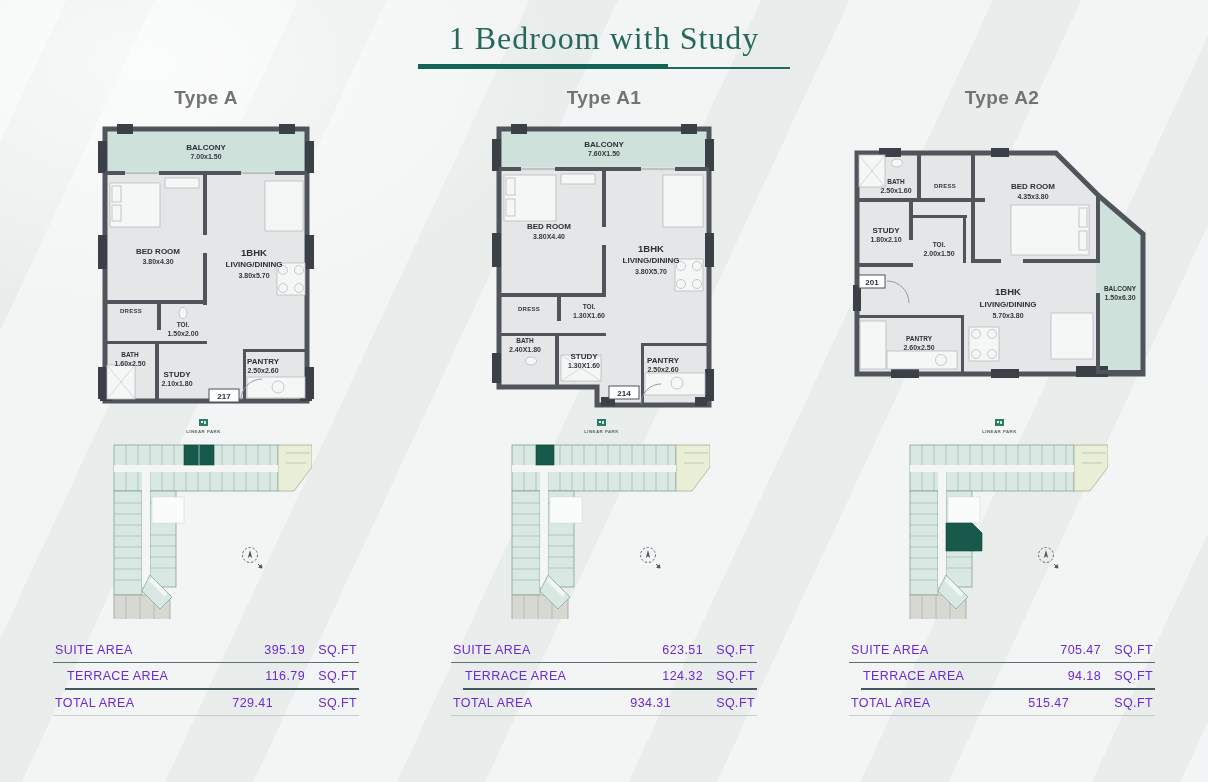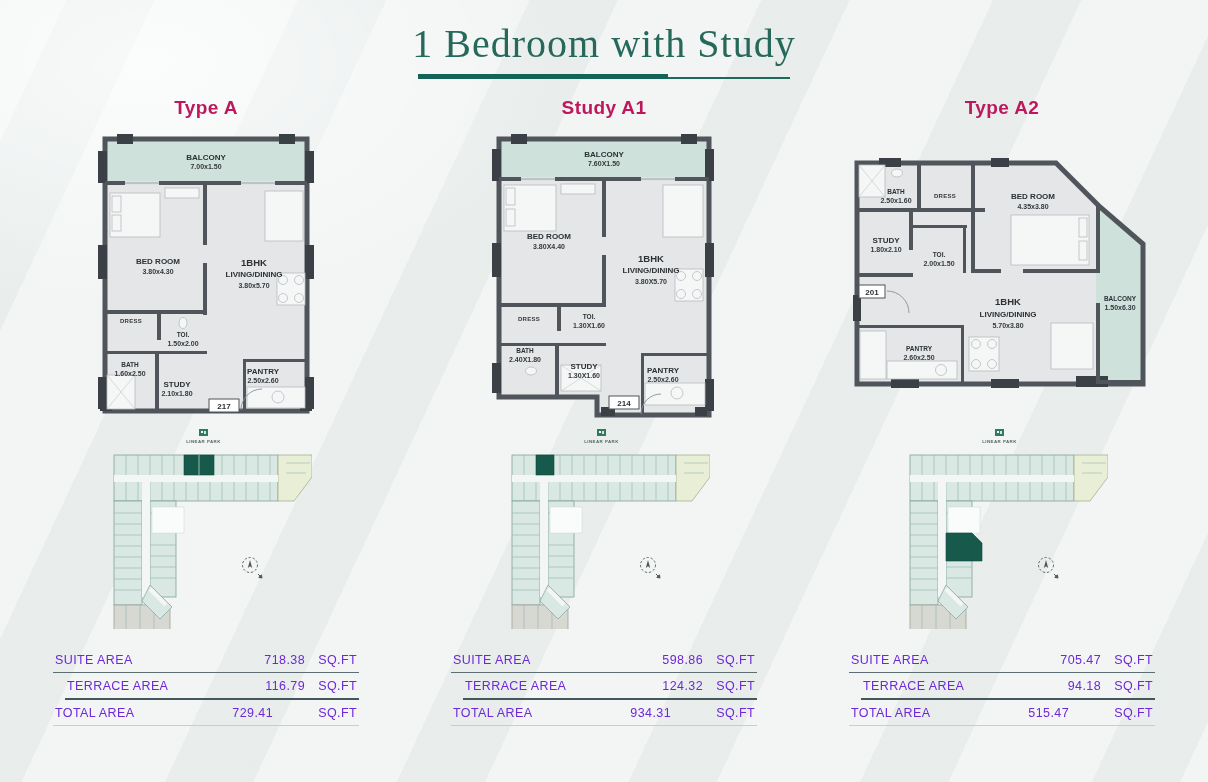--- a/index.html
+++ b/index.html
@@ -11,29 +11,29 @@
   body::before{
     content:"";position:absolute;inset:0;pointer-events:none;
     background:
       radial-gradient(ellipse 700px 420px at 12% 8%, rgba(255,255,255,.7), rgba(255,255,255,0) 60%),
       repeating-linear-gradient(115deg, rgba(255,255,255,.28) 0 60px, rgba(214,224,220,.20) 60px 140px, rgba(255,255,255,.3) 140px 210px);
   }
   .page{position:relative;z-index:1;}
   .page-title{
     text-align:center;margin:20px 0 0;
     font-family:"Liberation Serif",serif;font-weight:400;
-    font-size:40px;letter-spacing:1px;color:#26695b;
+    font-size:32px;letter-spacing:1px;color:#26695b;
   }
   .title-underline{width:372px;margin:7px auto 0;display:flex;align-items:flex-end;}
   .title-underline .thick{width:250px;height:5px;background:#136356;}
   .title-underline .thin{flex:1;height:2px;background:#1b6a5c;}
   .columns{display:flex;justify-content:center;gap:6px;margin-top:12px;}
   .unit-col{width:392px;display:flex;flex-direction:column;align-items:center;}
   .type-heading{
-    margin:6px 0 0;font-size:19px;font-weight:bold;color:#be185d;letter-spacing:.4px;
+    margin:6px 0 0;font-size:19px;font-weight:bold;color:#737373;letter-spacing:.4px;
   }
   .plan-box{height:308px;display:flex;align-items:center;justify-content:center;}
   .keyplan-box{height:206px;display:flex;align-items:flex-start;justify-content:center;}
   .area-table{width:306px;margin-top:14px;font-size:12.5px;color:#6d28d9;letter-spacing:.4px;}
   .area-row{display:flex;align-items:baseline;padding:6px 2px 5px;}
   .area-row .lbl{flex:0 0 auto;}
   .area-row .val{flex:1;text-align:right;}
   .area-row .unt{width:42px;text-align:right;margin-left:10px;}
   .row-suite{border-bottom:1.5px solid #5d6e72;}
   .row-terrace{border-bottom:2.5px solid #44585c;margin-left:12px;}
@@ -172,38 +172,38 @@
               <circle r="7.5" fill="none" stroke="#646b6e" stroke-width="1" stroke-dasharray="2.4,1.8"></circle>
               <path d="M0,-5 L2.2,3 L0,1.2 L-2.2,3 Z" fill="#50565a"></path>
               <path d="M8,9 L12,13 M12,13 l-3.2,-0.6 l2.6,-2.6 z" stroke="#50565a" stroke-width="1" fill="#50565a"></path>
             </g>
           </g>
         </svg>
       </div>
       <div class="area-table">
         <div class="area-row row-suite">
           <span class="lbl">SUITE AREA</span>
-          <span class="val">718.38</span>
+          <span class="val">395.19</span>
           <span class="unt">SQ.FT</span>
         </div>
         <div class="area-row row-terrace">
           <span class="lbl">TERRACE AREA</span>
           <span class="val">116.79</span>
           <span class="unt">SQ.FT</span>
         </div>
         <div class="area-row row-total">
           <span class="lbl">TOTAL AREA</span>
           <span class="val">729.41</span>
           <span class="unt">SQ.FT</span>
         </div>
       </div>
     </section>
 
     <section class="unit-col">
-      <h2 class="type-heading">Study A1</h2>
+      <h2 class="type-heading">Type A1</h2>
       <div class="plan-box">
         <svg width="226" height="292" viewBox="0 0 226 292">
           <path d="M8,12 H218 V288 H106 V270 H8 Z" fill="#e4e6e7"></path>
           <rect x="8" y="14" width="210" height="36" fill="#cfe1db"></rect>
           <rect x="7" y="11" width="212" height="3" fill="#a3c0b8"></rect>
           <path d="M8,12 H218 V288 H106 V270 H8 Z" fill="none" stroke="#4f555b" stroke-width="5"></path>
           <g fill="#3a4046">
             <rect x="1" y="22" width="9" height="32"></rect>
               <rect x="214" y="22" width="9" height="32"></rect>
             <rect x="1" y="116" width="9" height="34"></rect>
@@ -305,21 +305,21 @@
               <circle r="7.5" fill="none" stroke="#646b6e" stroke-width="1" stroke-dasharray="2.4,1.8"></circle>
               <path d="M0,-5 L2.2,3 L0,1.2 L-2.2,3 Z" fill="#50565a"></path>
               <path d="M8,9 L12,13 M12,13 l-3.2,-0.6 l2.6,-2.6 z" stroke="#50565a" stroke-width="1" fill="#50565a"></path>
             </g>
           </g>
         </svg>
       </div>
       <div class="area-table">
         <div class="area-row row-suite">
           <span class="lbl">SUITE AREA</span>
-          <span class="val">598.86</span>
+          <span class="val">623.51</span>
           <span class="unt">SQ.FT</span>
         </div>
         <div class="area-row row-terrace">
           <span class="lbl">TERRACE AREA</span>
           <span class="val">124.32</span>
           <span class="unt">SQ.FT</span>
         </div>
         <div class="area-row row-total">
           <span class="lbl">TOTAL AREA</span>
           <span class="val">934.31</span>

